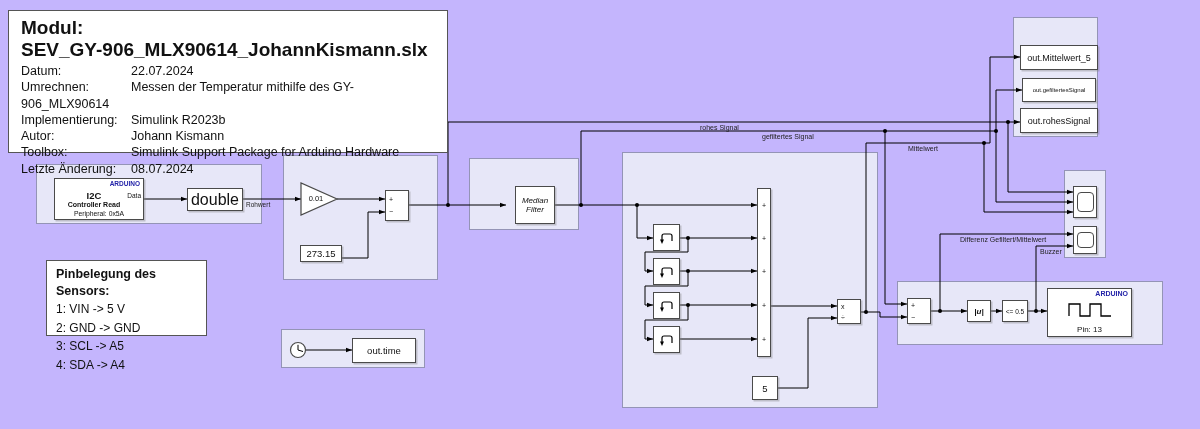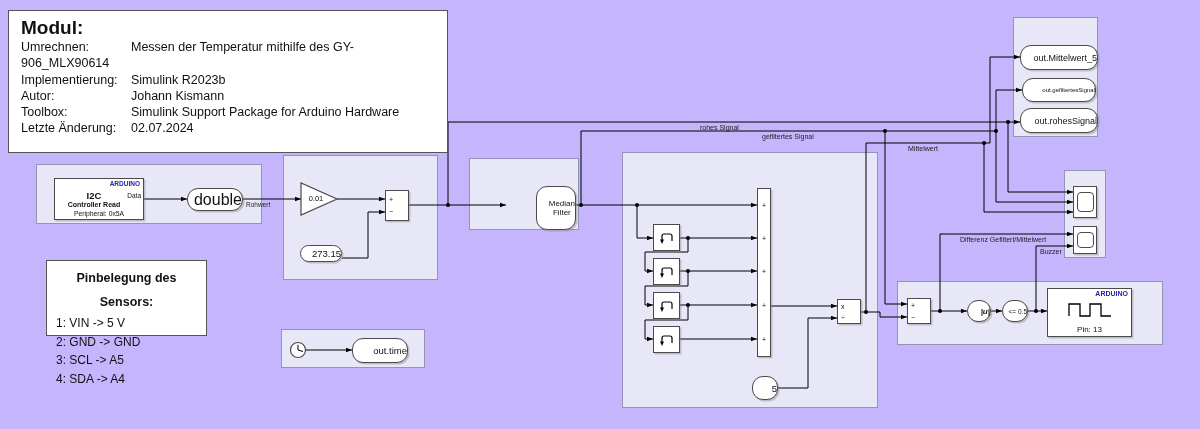--- a/index.html
+++ b/index.html
@@ -3,51 +3,53 @@
 <meta charset="utf-8">
 <style>
   html,body{margin:0;padding:0;background:#fff;}
   #canvas{position:relative;width:1200px;height:429px;background:#c4b5fd;overflow:hidden;
           font-family:"Liberation Sans",sans-serif;color:#111;}
   .abs{position:absolute;}
   .area{position:absolute;background:#e7e7f8;border:1px solid #9494b6;box-sizing:border-box;}
   .area-title{position:absolute;color:#3a3a55;line-height:1.15;}
   .blk{position:absolute;background:#fff;border:1px solid #4a4a4a;box-sizing:border-box;
        box-shadow:1.5px 1.5px 0 rgba(130,130,130,.4);}
-  .center{display:flex;align-items:center;justify-content:flex-end;text-align:center;border-radius:11px;}
+  .center{display:flex;align-items:center;justify-content:center;text-align:center;}
   .vendor{position:absolute;top:1px;right:3px;color:#2323a8;font-size:6.5px;font-weight:bold;}
   .wirelabel{position:absolute;font-size:7px;color:#222;white-space:nowrap;}
   .port{position:absolute;font-size:7px;line-height:7px;color:#111;}
   .screen{border:1.5px solid #4a4a4a;border-radius:4px;background:#fff;}
   svg.wires{position:absolute;left:0;top:0;z-index:6;pointer-events:none;}
   .blk{z-index:8;}
   .area{z-index:2;}
   .lbl{z-index:9;}
   #infobox{position:absolute;left:8px;top:10px;width:440px;height:143px;background:#fff;
            border:1.2px solid #555;box-sizing:border-box;padding:6px 12px 0 12px;z-index:10;}
   #infobox .big{font-size:19px;font-weight:bold;line-height:22px;letter-spacing:0px;}
   #infobox .row{font-size:12.5px;line-height:16.3px;}
   #infobox .row .l{display:inline-block;width:110px;}
   #pinbox{position:absolute;left:46px;top:260px;width:161px;height:76px;background:#fff;
           border:1.2px solid #555;box-sizing:border-box;padding:5px 9px;z-index:10;}
-  #pinbox .t{font-size:12.5px;font-weight:bold;line-height:24px;text-align:center;}
+  #pinbox .t{font-size:12.5px;font-weight:bold;line-height:17px;}
   #pinbox .p{font-size:12px;line-height:18.5px;}
 </style>
 </head>
 <body>
 
 <div id="canvas">
 
   <div id="infobox">
     <div class="big">Modul:</div>
+    <div class="big" style="margin-bottom:2px;">SEV_GY-906_MLX90614_JohannKismann.slx</div>
+    <div class="row"><span class="l">Datum:</span><span>22.07.2024</span></div>
     <div class="row"><span class="l">Umrechnen:</span><span>Messen der Temperatur mithilfe des GY-906_MLX90614</span></div>
     <div class="row"><span class="l">Implementierung:</span><span>Simulink R2023b</span></div>
     <div class="row"><span class="l">Autor:</span><span>Johann Kismann</span></div>
     <div class="row"><span class="l">Toolbox:</span><span>Simulink Support Package for Arduino Hardware</span></div>
-    <div class="row"><span class="l">Letzte Änderung:</span><span>02.07.2024</span></div>
+    <div class="row"><span class="l">Letzte Änderung:</span><span>08.07.2024</span></div>
   </div>
 
   <div id="pinbox">
     <div class="t">Pinbelegung des Sensors:</div>
     <div class="p">1: VIN -&gt; 5 V</div>
     <div class="p">2: GND -&gt; GND</div>
     <div class="p">3: SCL -&gt; A5</div>
     <div class="p">4: SDA -&gt; A4</div>
   </div>
 
@@ -154,21 +156,21 @@
 
   <div class="blk" style="left:385px;top:190px;width:24px;height:31px;">
     <span class="port" style="left:3px;top:5px;">+</span>
     <span class="port" style="left:3px;top:17px;">−</span>
   </div>
 
   <div class="blk center" style="left:300px;top:245px;width:42px;height:17px;font-size:9.5px;">
     <span>273.15</span>
   </div>
 
-  <div class="blk center" style="left:536px;top:186px;width:40px;height:44px;font-size:8px;line-height:9.5px;">
+  <div class="blk center" style="left:515px;top:186px;width:40px;height:38px;font-size:8px;line-height:9.5px;font-style:italic;">
     <span><span>Median</span><br><span>Filter</span></span>
   </div>
 
   <div class="blk" style="left:653px;top:224px;width:27px;height:27px;">
     <svg width="25" height="25">
         <path d="M8,16 V11 Q8,9 10,9 H16 Q18,9 18,11 V16" fill="none" stroke="#000" stroke-width="1.2"></path>
         <polygon points="6,14.5 10,14.5 8,19" fill="#000"></polygon>
       </svg>
   </div>
   <div class="blk" style="left:653px;top:258px;width:27px;height:27px;">
@@ -238,21 +240,21 @@
     <span>out.rohesSignal</span>
   </div>
 
   <div class="blk" style="left:1073px;top:186px;width:24px;height:32px;">
     <div class="screen" style="position:absolute;left:3px;top:5px;width:15px;height:18px;"></div>
   </div>
   <div class="blk" style="left:1073px;top:226px;width:24px;height:28px;">
     <div class="screen" style="position:absolute;left:3px;top:5px;width:15px;height:14px;"></div>
   </div>
 
-  <div class="blk center" style="left:352px;top:338px;width:56px;height:25px;font-size:9.5px;">
+  <div class="blk center" style="left:352px;top:338px;width:64px;height:25px;font-size:9.5px;">
     <span>out.time</span>
   </div>
 
   <div class="wirelabel lbl" style="left:246px;top:201px;font-size:6.5px;">Rohwert</div>
   <div class="wirelabel lbl" style="left:700px;top:124px;">rohes Signal</div>
   <div class="wirelabel lbl" style="left:762px;top:133px;">gefiltertes Signal</div>
   <div class="wirelabel lbl" style="left:908px;top:145px;">Mittelwert</div>
   <div class="wirelabel lbl" style="left:960px;top:236px;">Differenz Gefiltert/Mittelwert</div>
   <div class="wirelabel lbl" style="left:1040px;top:248px;">Buzzer</div>
 

